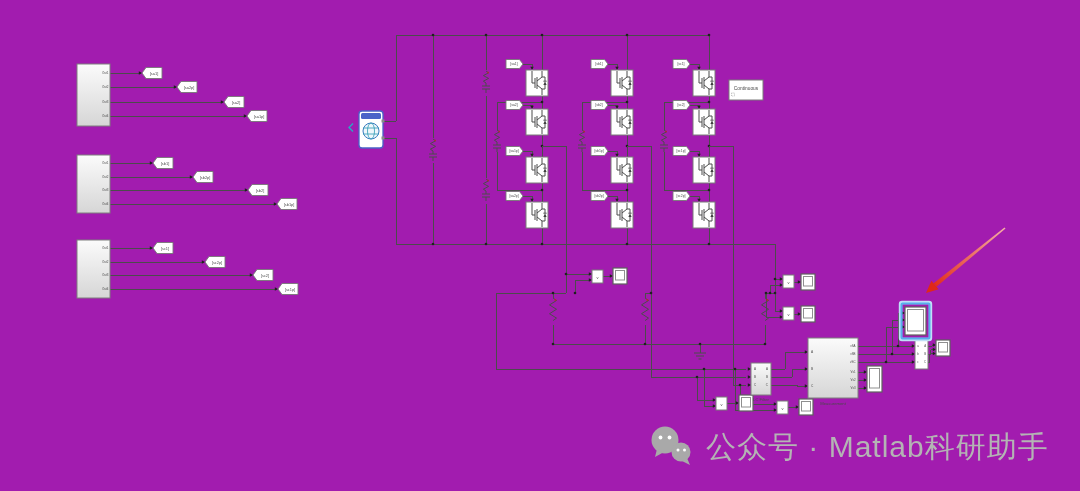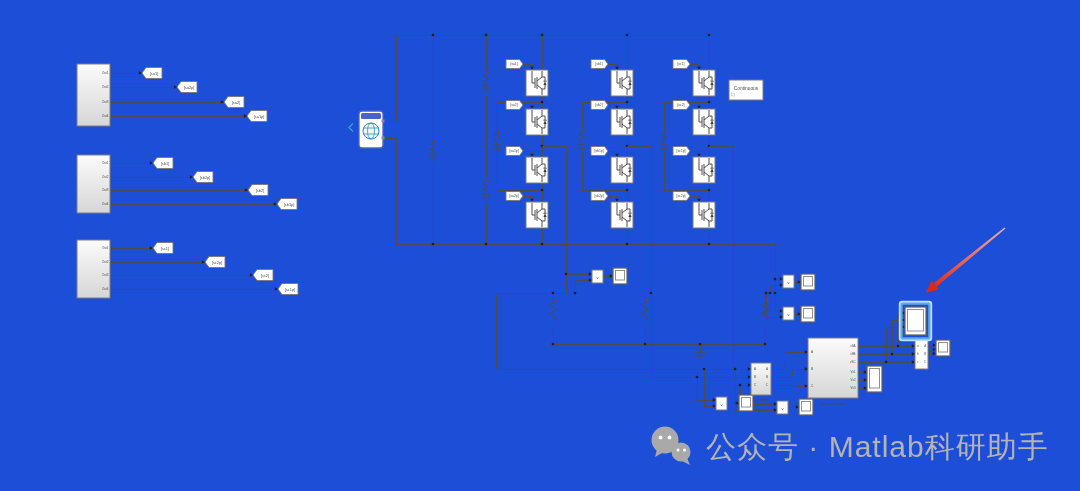--- a/index.html
+++ b/index.html
@@ -1,16 +1,16 @@
 <!DOCTYPE html>
 <html><head>
 <meta charset="utf-8">
 <style>
   html,body{margin:0;padding:0;background:#fff;}
-  .canvas{position:relative;width:1080px;height:491px;background:#1d4ed8;overflow:hidden;
+  .canvas{position:relative;width:1080px;height:491px;background:#a21caf;overflow:hidden;
           font-family:"Liberation Sans",sans-serif;}
   svg text{font-family:"Liberation Sans",sans-serif;fill:#3c3c3c;}
   .w{fill:none;stroke:#4c4c4c;stroke-width:1;shape-rendering:crispEdges;}
   .sym{fill:none;stroke:#4c4c4c;stroke-width:1;}
   .dot{fill:#1f1f1f;}
   .arr{fill:#1f1f1f;}
   .blk{fill:#ffffff;stroke:#7a7a7a;stroke-width:1;}
   .scr{fill:#ffffff;stroke:#8f8f8f;stroke-width:1;}
   .ss{fill:url(#ssgrad);stroke:#7e7e7e;stroke-width:1;}
   .tag{fill:#ffffff;stroke:#777;stroke-width:0.9;}

